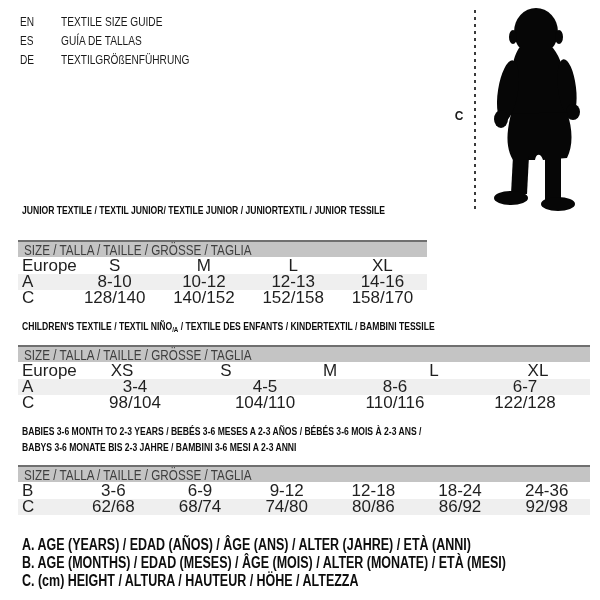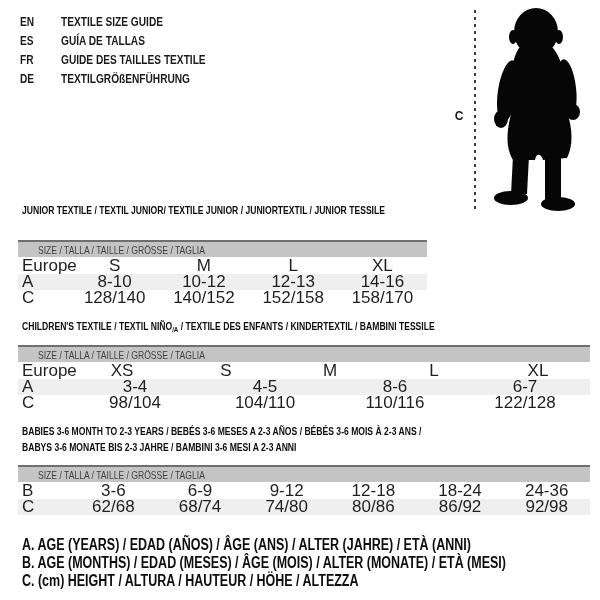--- a/index.html
+++ b/index.html
@@ -5,64 +5,61 @@
   * { margin:0; padding:0; box-sizing:border-box; }
   html,body { width:600px; height:600px; background:#ffffff;
     font-family:"Liberation Sans", sans-serif; color:#1a1a1a; }
   .canvas { position:relative; width:600px; height:600px; background:#fff; overflow:hidden; }
 
   
   .cond { display:inline-block; transform:scaleX(0.78); transform-origin:0 50%; white-space:nowrap; }
 
   
   .lang-block { position:absolute; left:20px; top:12px; }
-  .lang-row { height:19px; line-height:19px; font-weight:bold; font-size:13px; }
+  .lang-row { height:19px; line-height:19px; font-weight:normal; font-size:13px; }
   .lang-code { display:inline-block; width:41px; vertical-align:top; }
   .lang-title { display:inline-block; vertical-align:top; }
 
   
   .dash-line { position:absolute; left:474px; top:10px; width:2px; height:201px;
     background:repeating-linear-gradient(to bottom,#3a3a3a 0px,#3a3a3a 3px,transparent 3px,transparent 7px); }
   .c-label { position:absolute; left:450px; top:109px; width:18px; text-align:center;
     font-weight:bold; font-size:12px; }
   .baby-svg { position:absolute; left:481px; top:6px; }
 
   
   .sec-heading { position:absolute; left:22px; font-weight:bold; font-size:11px;
     line-height:16px; color:#0d0d0d; white-space:nowrap; }
   .sub-a { font-size:8px; position:relative; bottom:-2px; }
 
   
   .size-table { position:absolute; left:18px; }
   .size-bar { height:17px; background:#c4c4c4; border-top:2px solid #6f6f6f;
-    display:flex; align-items:center; padding-left:20px; margin-bottom:1px;
-    font-size:11px; color:#3f3f3f; }
+    display:flex; align-items:center; padding-left:6px; margin-bottom:1px;
+    font-size:15px; color:#3f3f3f; }
   .t-row { display:flex; height:16px; line-height:16px; font-size:17px; color:#1f1f1f; }
   .t-row.alt { background:#efefef; }
   .t-label { width:52px; padding-left:4px; flex:none; }
   .t-cell { flex:1; text-align:center; }
 
   
   .notes { position:absolute; left:22px; top:536px; }
   .note-line { height:18px; line-height:18px; font-weight:bold; font-size:16px; color:#0d0d0d; }
 </style>
 </head>
 <body>
 
 <div class="canvas">
 
   <div class="lang-block">
     <div class="lang-row">
       <span class="lang-code"><span class="cond">EN</span></span><span class="lang-title"><span class="cond">TEXTILE SIZE GUIDE</span></span>
     </div>
     <div class="lang-row">
       <span class="lang-code"><span class="cond">ES</span></span><span class="lang-title"><span class="cond">GUÍA DE TALLAS</span></span>
-    </div>
-    <div class="lang-row">
-      <span class="lang-code"><span class="cond">FR</span></span><span class="lang-title"><span class="cond">GUIDE DES TAILLES TEXTILE</span></span>
     </div>
     <div class="lang-row">
       <span class="lang-code"><span class="cond">DE</span></span><span class="lang-title"><span class="cond">TEXTILGRÖßENFÜHRUNG</span></span>
     </div>
   </div>
 
   <div class="dash-line"></div>
   <div class="c-label">C</div>
   <svg class="baby-svg" width="114" height="206" viewBox="0 0 114 206" fill="#060606">
     <ellipse cx="55" cy="26" rx="22" ry="24"></ellipse>

